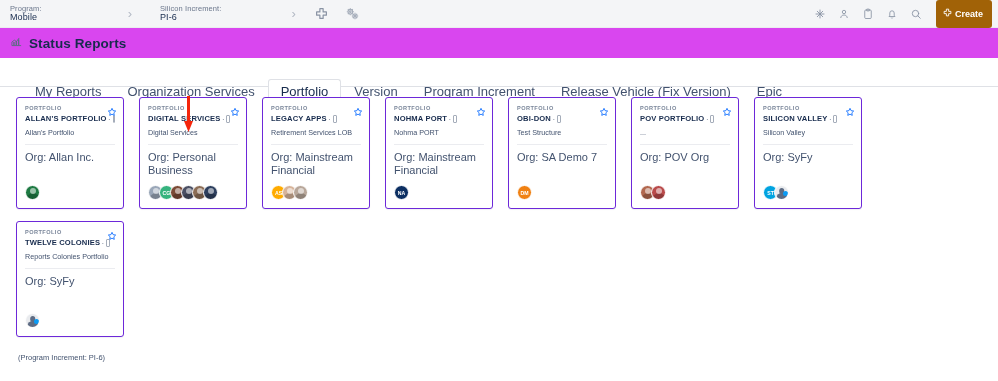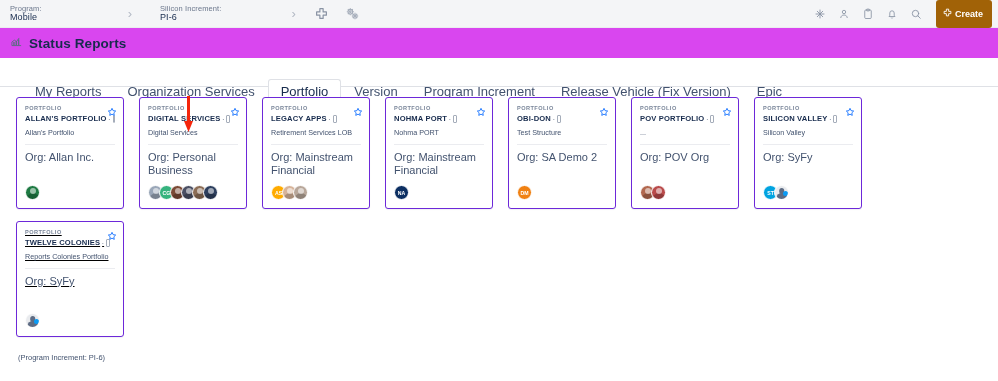--- a/index.html
+++ b/index.html
@@ -95,21 +95,21 @@
     background: #ffffff;
     border: 1px solid #6d28d9;
     border-radius: 3px;
     margin-right: 15px;
     margin-bottom: 12px;
     padding: 7px 8px 8px 8px;
     position: relative;
     box-shadow: 0 1px 1px rgba(9,30,66,.06);
     display: flex; flex-direction: column;
   }
-  .card.tall { min-height: 116px; text-decoration: underline; }
+  .card.tall { min-height: 116px; }
   .card-kicker {
     font-size: 5.6px; color: #7a869a; letter-spacing: .45px;
     text-transform: uppercase; font-weight: bold;
     margin-bottom: 3px;
   }
   .card-title {
     font-size: 7.6px; font-weight: bold; color: #172b4d;
     letter-spacing: .15px;
     display: flex; align-items: center; gap: 2px;
     white-space: nowrap;
@@ -377,21 +377,21 @@
         <span class="star"><svg viewBox="0 0 24 24" fill="none" stroke="#0065ff" stroke-width="2" stroke-linejoin="round">
             <path d="M12 3.2l2.7 5.6 6.1.9-4.4 4.3 1 6.1-5.4-2.9-5.4 2.9 1-6.1-4.4-4.3 6.1-.9z"></path>
           </svg></span>
         <div class="card-kicker">PORTFOLIO</div>
         <div class="card-title">
           <span>OBI-DON</span>
           <span class="title-suffix">·</span>
           <span class="suffix-box"></span>
         </div>
         <div class="card-desc">Test Structure</div>
-        <div class="card-org">Org: SA Demo 2</div>
+        <div class="card-org">Org: SA Demo 7</div>
         <div class="avatars">
           <span class="av" style="background: rgb(240, 129, 19);">DM</span>
         </div>
       </div>
       <div class="card">
         <span class="star"><svg viewBox="0 0 24 24" fill="none" stroke="#0065ff" stroke-width="2" stroke-linejoin="round">
             <path d="M12 3.2l2.7 5.6 6.1.9-4.4 4.3 1 6.1-5.4-2.9-5.4 2.9 1-6.1-4.4-4.3 6.1-.9z"></path>
           </svg></span>
         <div class="card-kicker">PORTFOLIO</div>
         <div class="card-title">

